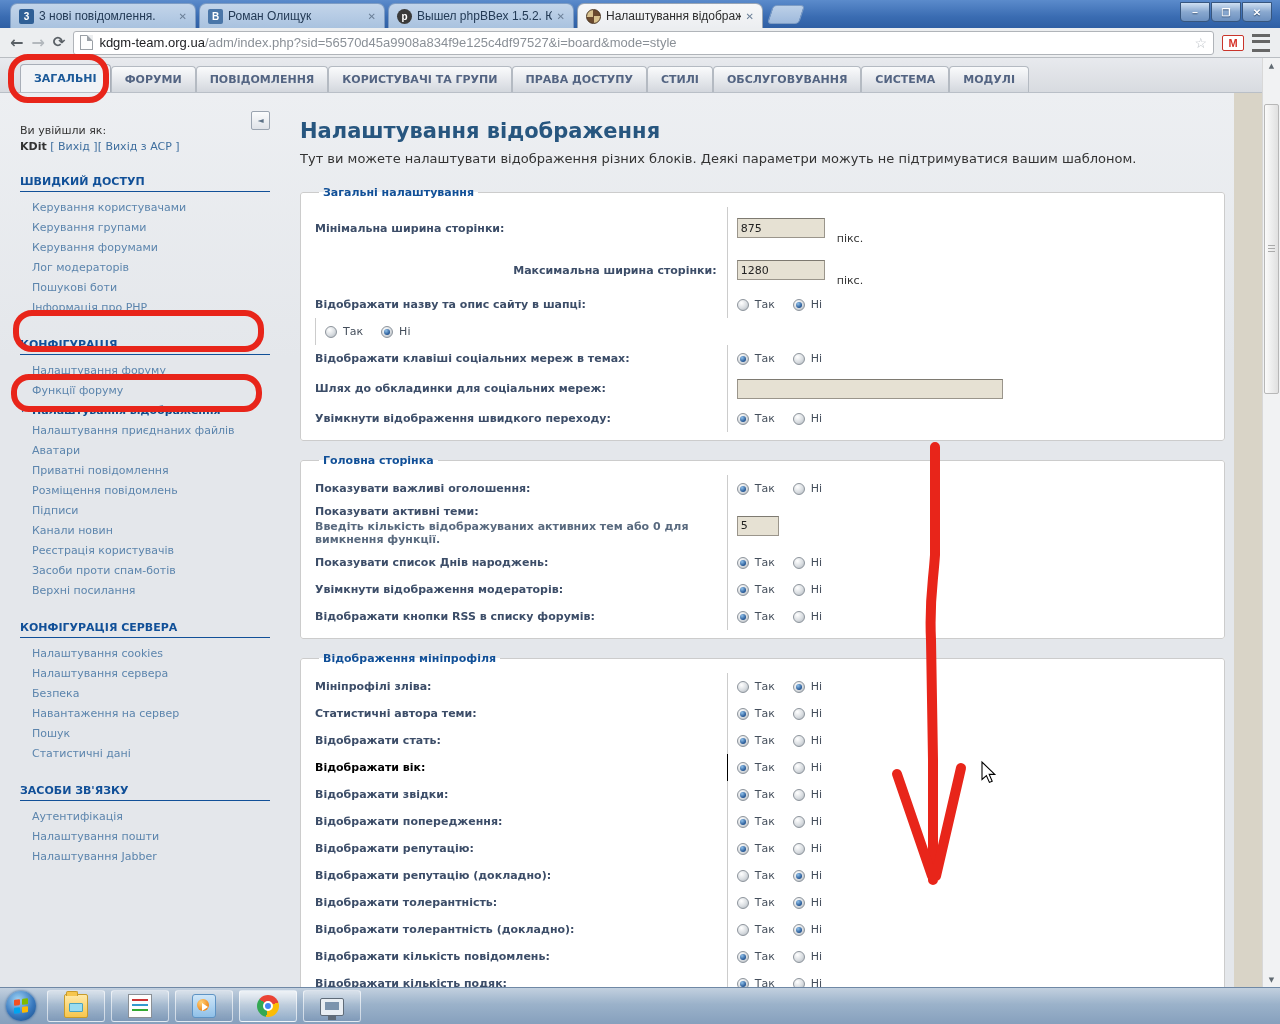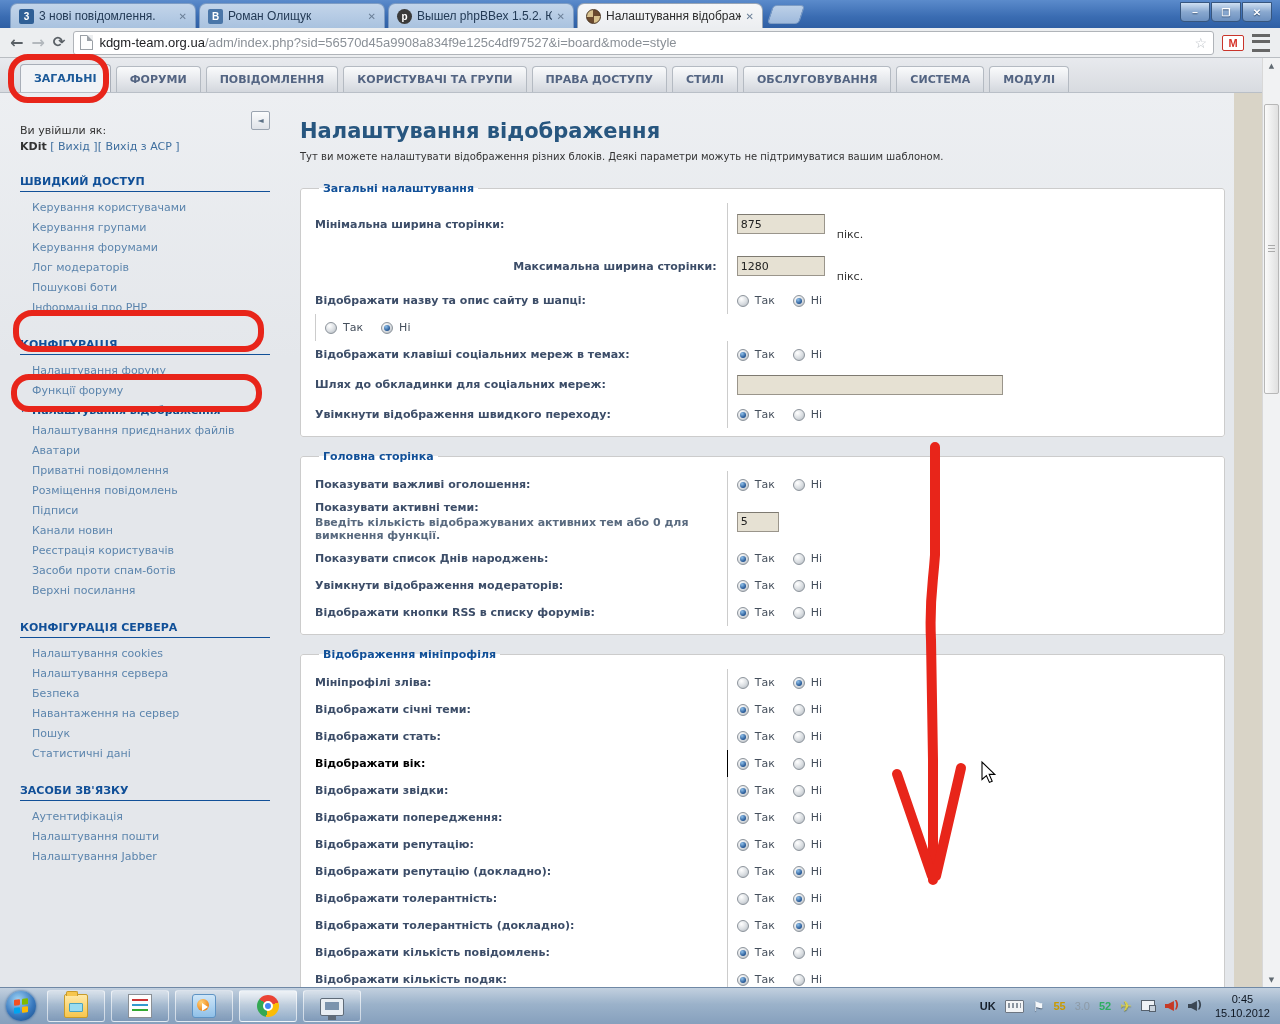--- a/index.html
+++ b/index.html
@@ -46,21 +46,21 @@
   .star{color:#b9bec4;font-size:14px;flex:none;}
   .gmail{width:20px;height:14px;background:#fff;border:1px solid #c9342a;border-radius:2px;
     color:#d6342a;font:bold 11px "Liberation Sans",sans-serif;text-align:center;line-height:14px;flex:none;}
   .menu-icon{width:18px;height:12px;border-top:3px solid #666;border-bottom:3px solid #666;flex:none;position:relative;}
   .menu-icon::after{content:"";position:absolute;left:0;right:0;top:3px;height:3px;background:#666;}
 
   
   .viewport{position:absolute;left:0;top:58px;width:1280px;height:930px;overflow:hidden;
     background:linear-gradient(#eef0f3,#e4e7eb 300px,#e4e7eb);font-size:11px;color:#333;}
   .acp-tabs{height:30px;padding:4px 0 0 20px;background:linear-gradient(#e8eaee,#d8dbe0);
-    border-bottom:1px solid #b9bfc7;display:flex;align-items:flex-end;gap:5px;}
+    border-bottom:1px solid #b9bfc7;display:flex;align-items:flex-end;}
   .acp-tab{height:25px;display:flex;align-items:center;padding:0 13px;
     background:linear-gradient(#fafbfc,#dfe2e7 70%,#d3d7dd);border:1px solid #b4bac2;border-bottom:none;
     border-radius:4px 4px 0 0;font-weight:bold;font-size:11px;color:#536482;white-space:nowrap;}
   .acp-tab.active{background:#f1f3f6;color:#1c5a99;height:27px;border-color:#a8aeb8;}
 
   .acp-body{display:flex;}
   .sidebar{width:250px;flex:none;margin-left:20px;padding-top:30px;position:relative;}
   .collapse-btn{position:absolute;right:0;top:18px;width:17px;height:17px;background:linear-gradient(#fbfcfd,#dfe3e8);
     border:1px solid #9aa4b0;border-radius:2px;color:#5f7varie;color:#5c7186;font-size:8px;
     display:flex;align-items:center;justify-content:center;}
@@ -68,21 +68,21 @@
   .userbox .uname{font-weight:bold;color:#333;}
   .userbox a{color:#3e6e9e;text-decoration:none;}
   .side-section{margin-top:20px;}
   .side-title{font-weight:bold;color:#115098;border-bottom:1px solid #115098;padding-bottom:3px;margin-bottom:6px;}
   .side-item{display:block;color:#5c85ad;text-decoration:none;padding:3px 0 3px 12px;line-height:14px;}
   .side-item.active{color:#0f4d8c;font-weight:bold;position:relative;}
   .side-item.active::before{content:"\203A";position:absolute;left:1px;top:2px;color:#0f4d8c;}
 
   .main{flex:1;margin:0 33px 0 30px;padding-top:26px;max-width:925px;}
   .main h1{margin:0 0 8px 0;font-size:21px;font-weight:bold;color:#27567f;letter-spacing:0;}
-  .main .desc{margin:0 0 20px 0;color:#333;font-size:10px;}
+  .main .desc{margin:0 0 20px 0;color:#333;font-size:13px;}
   fieldset{background:#fff;border:1px solid #ccc;border-radius:3px;margin:0 0 13px 0;
     padding:8px 14px 8px 14px;}
   legend{color:#115098;font-weight:bold;padding:0 4px;margin-left:4px;font-size:11px;}
   .row{display:flex;min-height:27px;align-items:center;}
   .row.tall{min-height:33px;}
   .row .lbl{font-weight:bold;color:#3c4d68;}
   .row .hint{font-weight:bold;color:#596a7f;margin-top:2px;line-height:13px;}
   .row dd{flex:1;margin:0;border-left:1px solid #ccc;padding:4px 0 4px 9px;display:flex;
     align-items:center;gap:6px;align-self:stretch;}
   .row.emph .lbl{color:#000;}
@@ -394,21 +394,21 @@
               <div class="row">
                 <div style="width: 46%; flex: 0 0 auto; padding: 3px 10px 3px 0px; box-sizing: border-box;"><span class="lbl">Мініпрофілі зліва:</span></div>
                 <dd>
                   <span class="radio"></span>
                   <span class="optlbl">Так</span>
                   <span class="radio checked"></span>
                   <span class="optlbl">Ні</span>
                 </dd>
               </div>
               <div class="row">
-                <div style="width: 46%; flex: 0 0 auto; padding: 3px 10px 3px 0px; box-sizing: border-box;"><span class="lbl">Відображати січні теми:</span></div>
+                <div style="width: 46%; flex: 0 0 auto; padding: 3px 10px 3px 0px; box-sizing: border-box;"><span class="lbl">Статистичні автора теми:</span></div>
                 <dd>
                   <span class="radio checked"></span>
                   <span class="optlbl">Так</span>
                   <span class="radio"></span>
                   <span class="optlbl">Ні</span>
                 </dd>
               </div>
               <div class="row">
                 <div style="width: 46%; flex: 0 0 auto; padding: 3px 10px 3px 0px; box-sizing: border-box;"><span class="lbl">Відображати стать:</span></div>
                 <dd>
@@ -531,36 +531,20 @@
         <div class="taskbtn">
           <span class="app-icon icon-wmp"></span>
         </div>
         <div class="taskbtn active">
           <span class="app-icon icon-chrome"></span>
         </div>
         <div class="taskbtn">
           <span class="app-icon icon-screen"></span>
         </div>
       </div>
-    <div class="tray">
-      <span class="lang">UK</span>
-      <span class="kb-icon"></span>
-      <span class="flag-icon">⚑</span>
-      <span class="num55">55</span>
-      <span class="num30">3.0</span>
-      <span class="num52">52</span>
-      <span class="plane-icon">✈</span>
-      <span class="net-icon"></span>
-      <span class="spk muted"></span>
-      <span class="spk"></span>
-      <div class="clock">
-        <div>0:45</div>
-        <div>15.10.2012</div>
-      </div>
-    </div>
   </div>
 
   <svg class="annot" viewBox="0 0 1280 1024">
     <g fill="none" stroke="var(--red,#e8251a)" stroke-linecap="round" stroke-linejoin="round">
       <rect x="11" y="57" width="95" height="43" rx="17" stroke-width="6"></rect>
       <rect x="16" y="313" width="245" height="36" rx="16" stroke-width="6"></rect>
       <rect x="14" y="377" width="245" height="32" rx="15" stroke-width="6"></rect>
       <path stroke-width="10" d="M935 447 L935 555 C933 585 929 600 931 640 L933 760 L933 872"></path>
       <path stroke-width="10" d="M897 774 L932 876 M961 768 L936 876 M933 872 L933 880"></path>
     </g>

